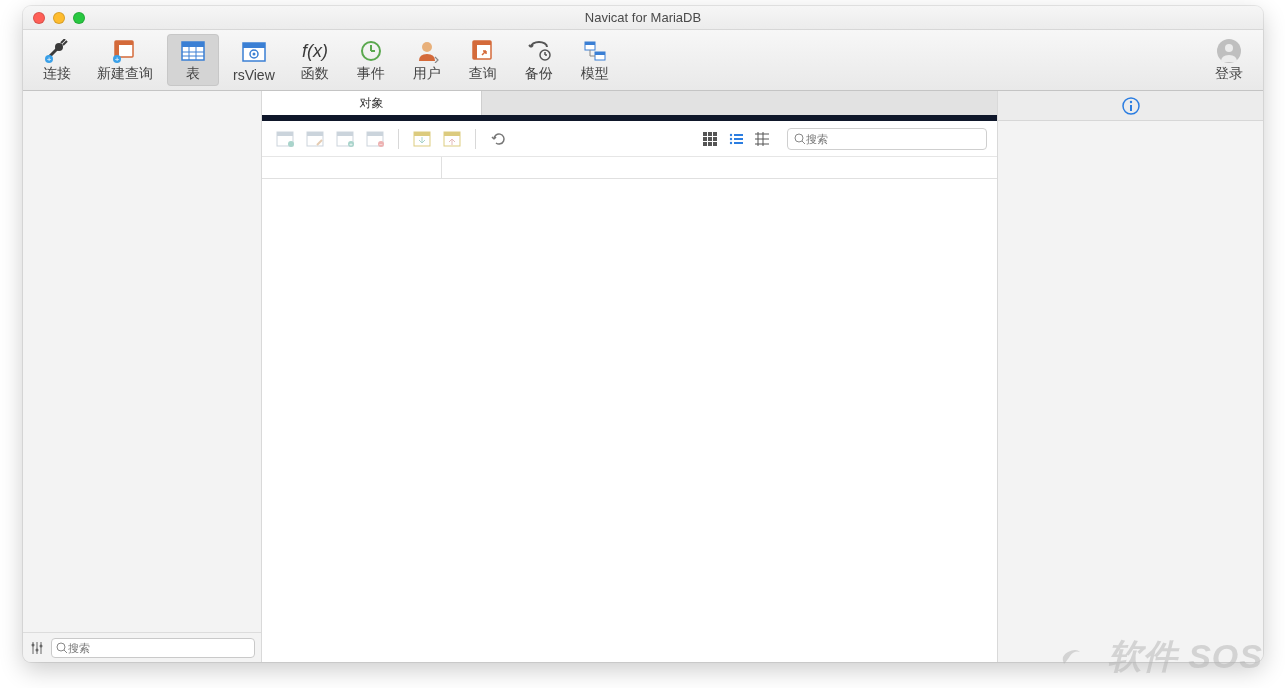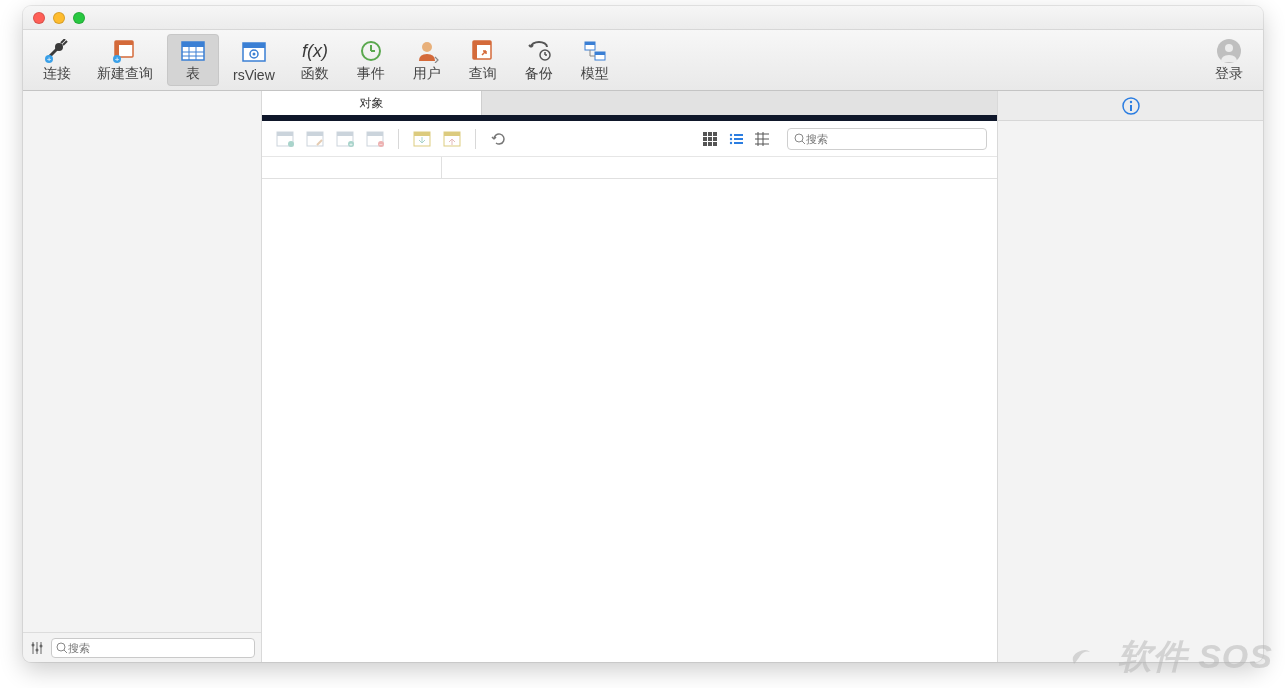--- a/index.html
+++ b/index.html
@@ -49,34 +49,35 @@
 .obj-search{width:200px;display:flex;align-items:center;background:#fff;border:1px solid #cfcfcf;border-radius:4px;height:22px;padding:0 6px;margin-left:10px;}
 .obj-search input{border:none;outline:none;font-size:11px;flex:1;background:transparent;}
 .header-row{height:22px;border-bottom:1px solid #e0e0e0;display:flex;}
 .header-cell{width:180px;border-right:1px solid #e0e0e0;}
 .content-area{flex:1;background:#fff;}
 
 .rightpane{width:266px;background:#f3f3f3;border-left:1px solid #d9d9d9;display:flex;flex-direction:column;}
 .right-tabs{height:30px;background:#ececec;border-bottom:1px solid #d7d7d7;display:flex;align-items:center;justify-content:center;}
 .info-icon{color:#2b7de1;}
 
-.watermark{position:absolute;right:12px;bottom:8px;font-size:34px;font-weight:600;color:rgba(180,180,180,0.5);font-style:italic;letter-spacing:1px;display:flex;align-items:center;gap:22px;}
+.watermark{position:absolute;right:22px;bottom:8px;font-size:34px;font-weight:600;color:rgba(180,180,180,0.5);font-style:italic;letter-spacing:1px;display:flex;align-items:center;gap:22px;}
 svg{display:block;}
 </style>
 </head>
 <body>
 
 <div class="window">
 
   <div class="titlebar">
     <div class="traffic-lights">
       <div class="tl red"></div>
       <div class="tl yellow"></div>
       <div class="tl green"></div>
     </div>
+    <div class="title">Navicat for MariaDB</div>
   </div>
 
   <div class="toolbar">
     <div class="tb-item">
       <div class="tb-icon">
         <svg width="28" height="24" viewBox="0 0 28 24">
             <path d="M6 18 L14 10" stroke="#3a3a3a" stroke-width="3" stroke-linecap="round"></path>
             <circle cx="16" cy="8" r="4" fill="#3a3a3a"></circle>
             <path d="M18 4 L22 0 M20 6 L24 2" stroke="#3a3a3a" stroke-width="2"></path>
             <circle cx="6" cy="20" r="4" fill="#3aa0e8"></circle>

